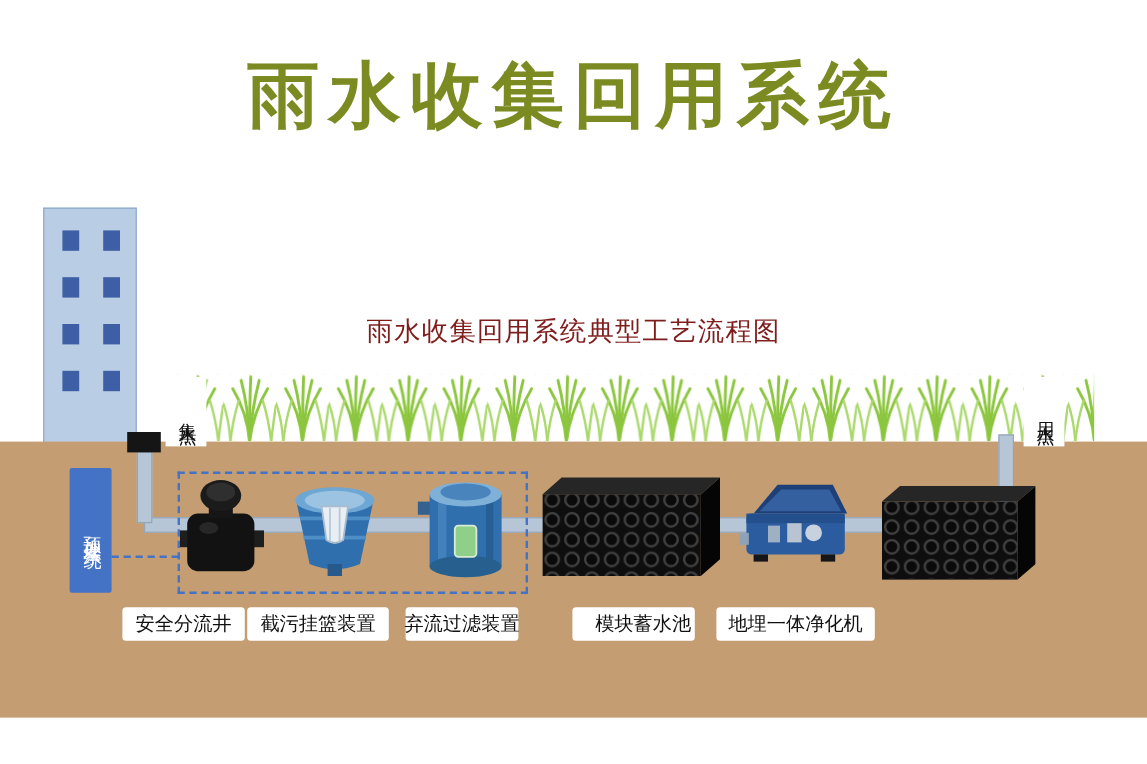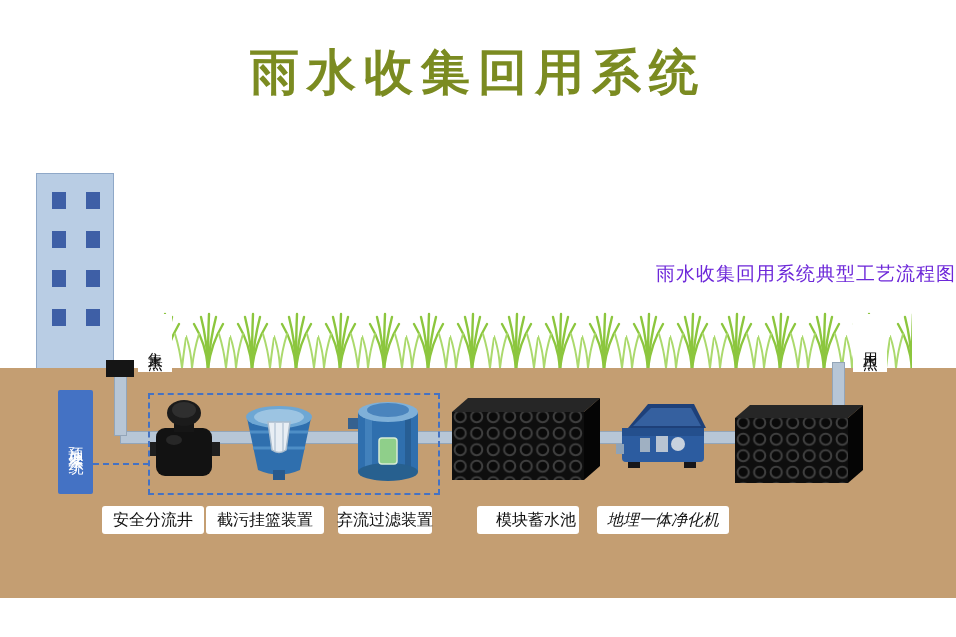--- a/index.html
+++ b/index.html
@@ -2,27 +2,27 @@
 <html><head>
 <meta charset="utf-8">
 <style>
   * { margin:0; padding:0; box-sizing:border-box; }
   html,body { background:#ffffff; }
   body { font-family:"Liberation Sans", sans-serif; }
   .canvas { position:relative; width:956px; height:637px; background:#ffffff; overflow:hidden; margin:0 auto; }
 
   .main-title {
     position:absolute; top:40px; left:0; width:100%;
-    text-align:center; font-size:49px; font-weight:bold;
+    text-align:center; font-size:60px; font-weight:bold;
     color:#7b8b21; letter-spacing:8px;
     font-family:"Liberation Serif", serif;
   }
   .subtitle {
     position:absolute; top:261px; left:0; width:100%;
-    text-align:right; font-size:19px; color:#6d28d9; letter-spacing:1px;
+    text-align:center; font-size:22px; color:#7f1d1d; letter-spacing:1px;
   }
 
   
   .building {
     position:absolute; left:36px; top:173px; width:78px; height:198px;
     background:#b9cde4; border:1px solid #8fa8c8;
     display:grid; grid-template-columns:repeat(2,14px); grid-template-rows:repeat(4,17px);
     column-gap:20px; row-gap:22px; padding:18px 0 0 15px;
   }
   .window { background:#3e5fa6; }
@@ -77,21 +77,21 @@
 
   .comp-label {
     position:absolute; top:506px; height:28px; background:#ffffff;
     border-radius:3px; display:flex; align-items:center; justify-content:center;
     font-size:16px; color:#111; white-space:nowrap;
   }
   .cl1 { left:102px; width:102px; }
   .cl2 { left:206px; width:118px; }
   .cl3 { left:338px; width:94px; }
   .cl4 { left:477px; width:102px;padding-left:16px; }
-  .cl5 { left:597px; width:132px;font-style:italic; }
+  .cl5 { left:597px; width:132px; }
   .cl6 { left:756px; width:102px; }
 </style>
 </head>
 <body>
 
 <div class="canvas">
 
   <div class="main-title">雨水收集回用系统</div>
 
   <div class="building">

